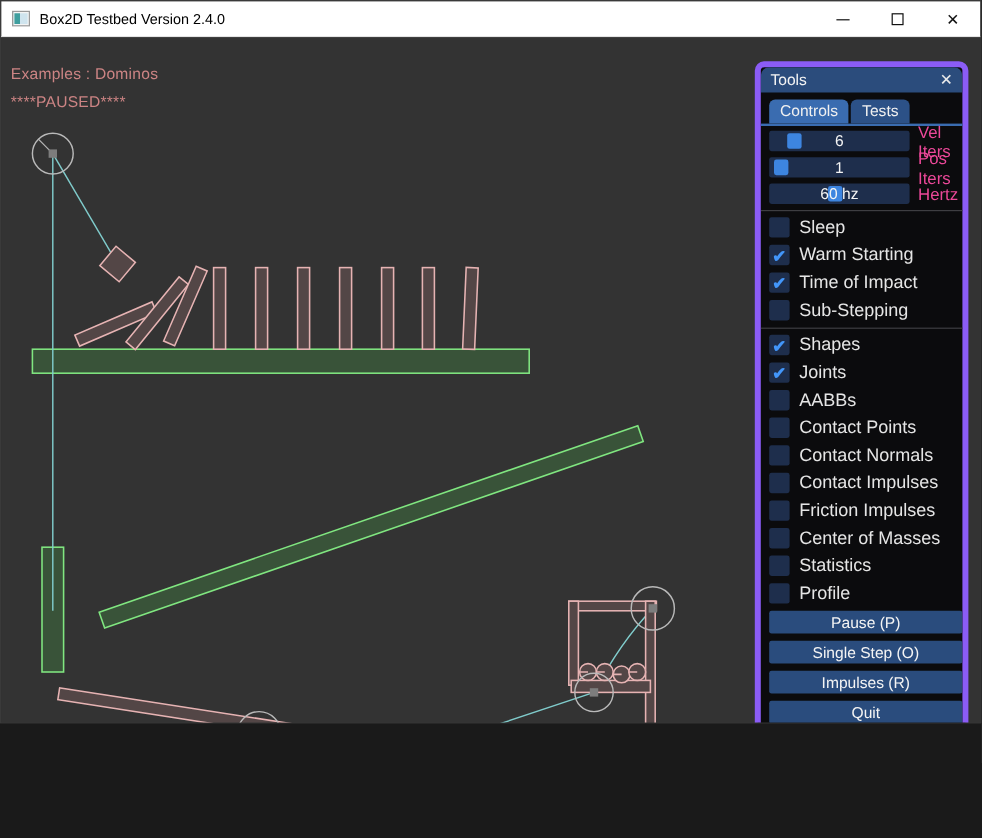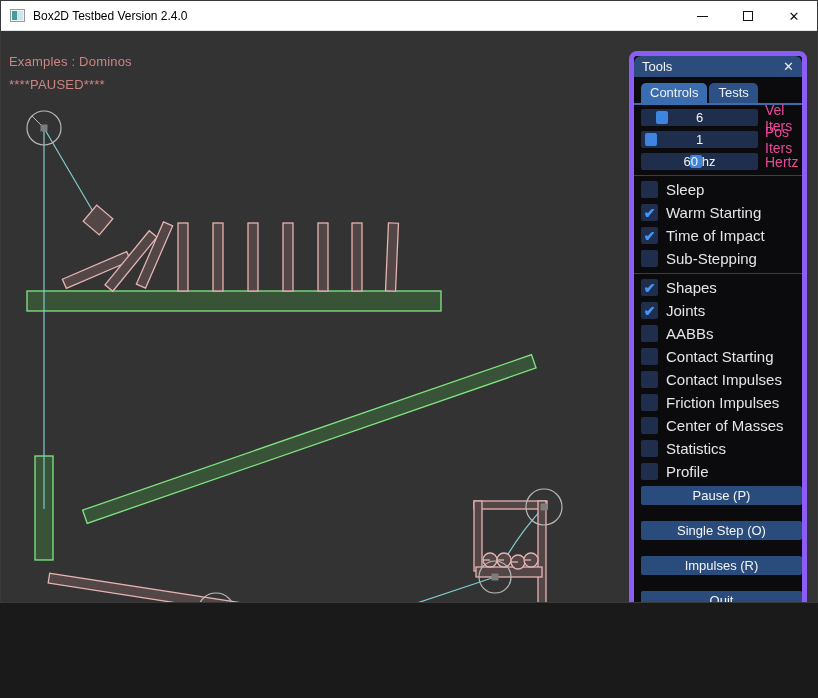--- a/index.html
+++ b/index.html
@@ -95,21 +95,21 @@
   .checkbox {
     width:17px; height:17px; background:var(--frame-bg); border-radius:2px;
     display:flex; align-items:center; justify-content:center; flex:none;
   }
   .checkbox .mark { color:var(--accent-blue); font-size:14px; font-weight:bold; line-height:1; display:none; }
   .checkbox.checked .mark { display:block; }
   .check-label { margin-left:8px; font-size:15px; color:#e5e5e5; }
 
   .panel-buttons { margin-top:2px; }
   .panel-button {
-    height:19px; width:161px; margin-bottom:16px; background:var(--button-bg);
+    height:19px; width:161px; margin-bottom:6px; background:var(--button-bg);
     border-radius:2px; display:flex; align-items:center; justify-content:center;
     font-size:13px; color:#f4f4f4; cursor:default;
   }
 </style>
 </head>
 <body>
 
 <div class="window">
 
   <div class="titlebar">
@@ -266,21 +266,25 @@
                 <span class="mark">✔</span>
               </div>
               <span class="check-label">Joints</span>
             </div>
             <div class="check-row">
               <div class="checkbox"></div>
               <span class="check-label">AABBs</span>
             </div>
             <div class="check-row">
               <div class="checkbox"></div>
-              <span class="check-label">Contact Starting</span>
+              <span class="check-label">Contact Points</span>
+            </div>
+            <div class="check-row">
+              <div class="checkbox"></div>
+              <span class="check-label">Contact Normals</span>
             </div>
             <div class="check-row">
               <div class="checkbox"></div>
               <span class="check-label">Contact Impulses</span>
             </div>
             <div class="check-row">
               <div class="checkbox"></div>
               <span class="check-label">Friction Impulses</span>
             </div>
             <div class="check-row">

